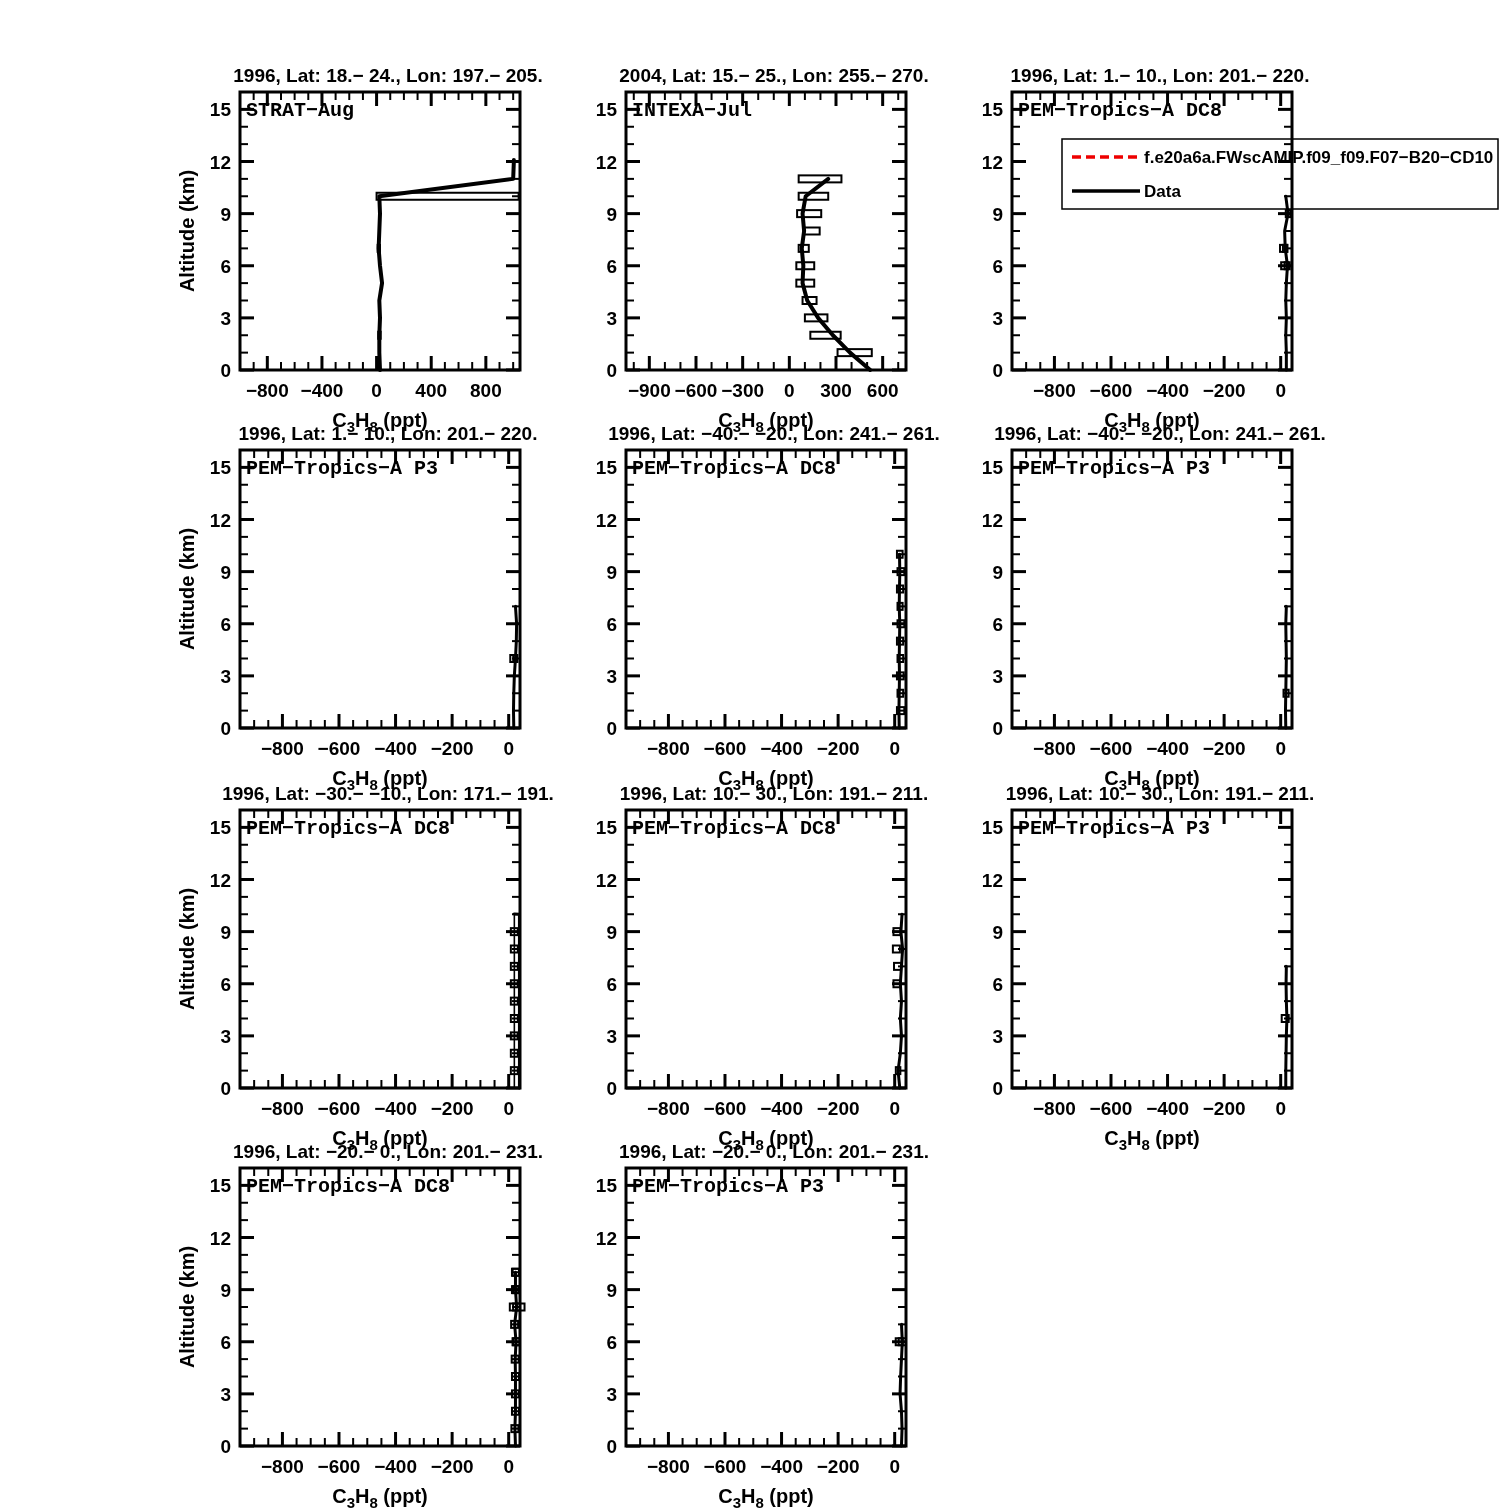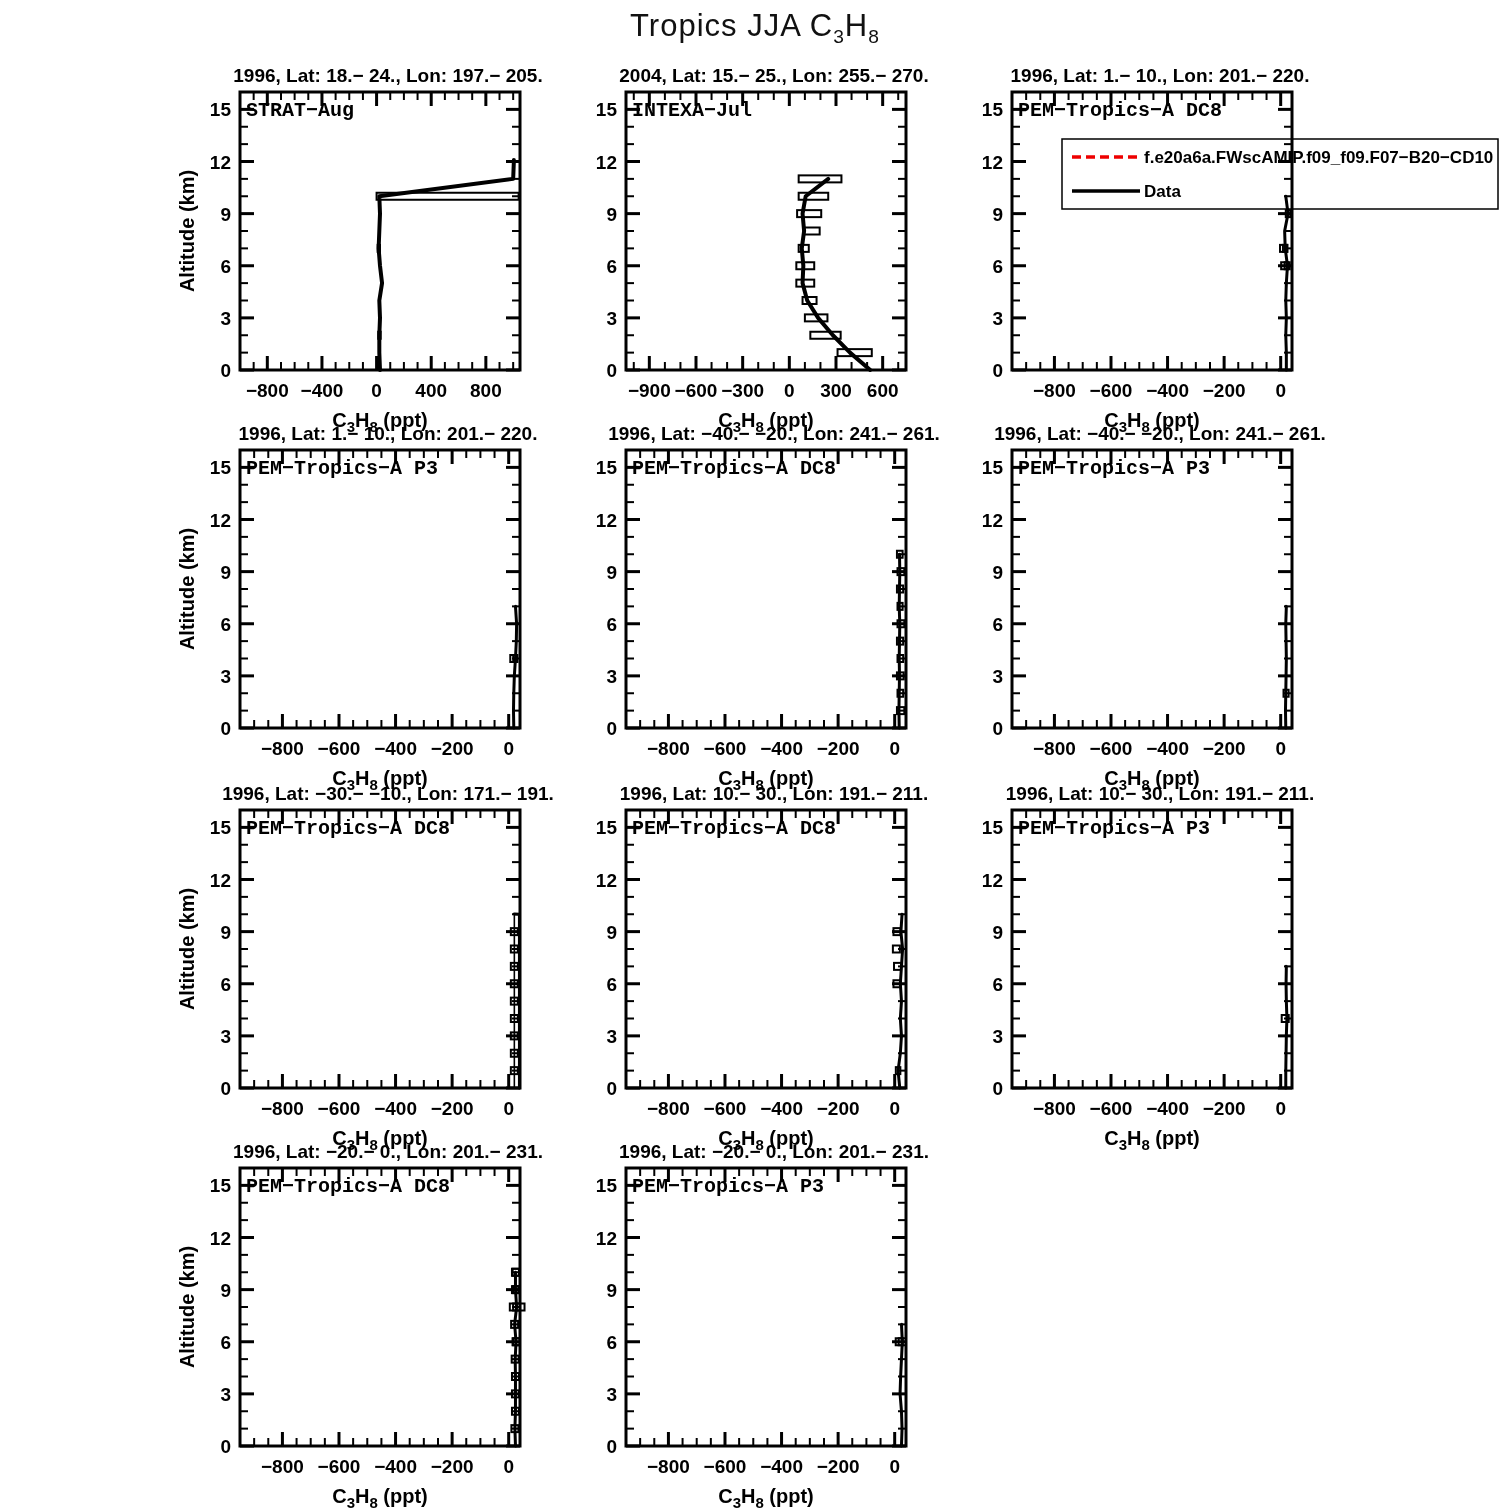--- a/index.html
+++ b/index.html
@@ -7,21 +7,20 @@
          font-family:"Liberation Sans",sans-serif;}
   #fig-title{position:absolute;top:8px;left:0;right:0;text-align:center;
              font-size:31px;font-weight:400;color:#111;letter-spacing:1px;}
   #fig-title sub{font-size:0.62em;}
   svg text{fill:#000;}
 </style>
 </head>
 <body>
 
 <div id="stage">
-  <div id="fig-title"><span>Tropics JJA C</span><sub>3</sub><span>H</span><sub>8</sub></div>
   <svg id="plots" width="1510" height="1510" viewBox="0 0 1510 1510">
       <g>
         <line x1="240" y1="370" x2="240" y2="362" stroke="#000000" stroke-width="2"></line>
         <line x1="240" y1="92" x2="240" y2="100" stroke="#000000" stroke-width="2"></line>
         <line x1="253.65853658536585" y1="370" x2="253.65853658536585" y2="362" stroke="#000000" stroke-width="2"></line>
         <line x1="253.65853658536585" y1="92" x2="253.65853658536585" y2="100" stroke="#000000" stroke-width="2"></line>
         <line x1="280.9756097560976" y1="370" x2="280.9756097560976" y2="362" stroke="#000000" stroke-width="2"></line>
         <line x1="280.9756097560976" y1="92" x2="280.9756097560976" y2="100" stroke="#000000" stroke-width="2"></line>
         <line x1="294.6341463414634" y1="370" x2="294.6341463414634" y2="362" stroke="#000000" stroke-width="2"></line>
         <line x1="294.6341463414634" y1="92" x2="294.6341463414634" y2="100" stroke="#000000" stroke-width="2"></line>

